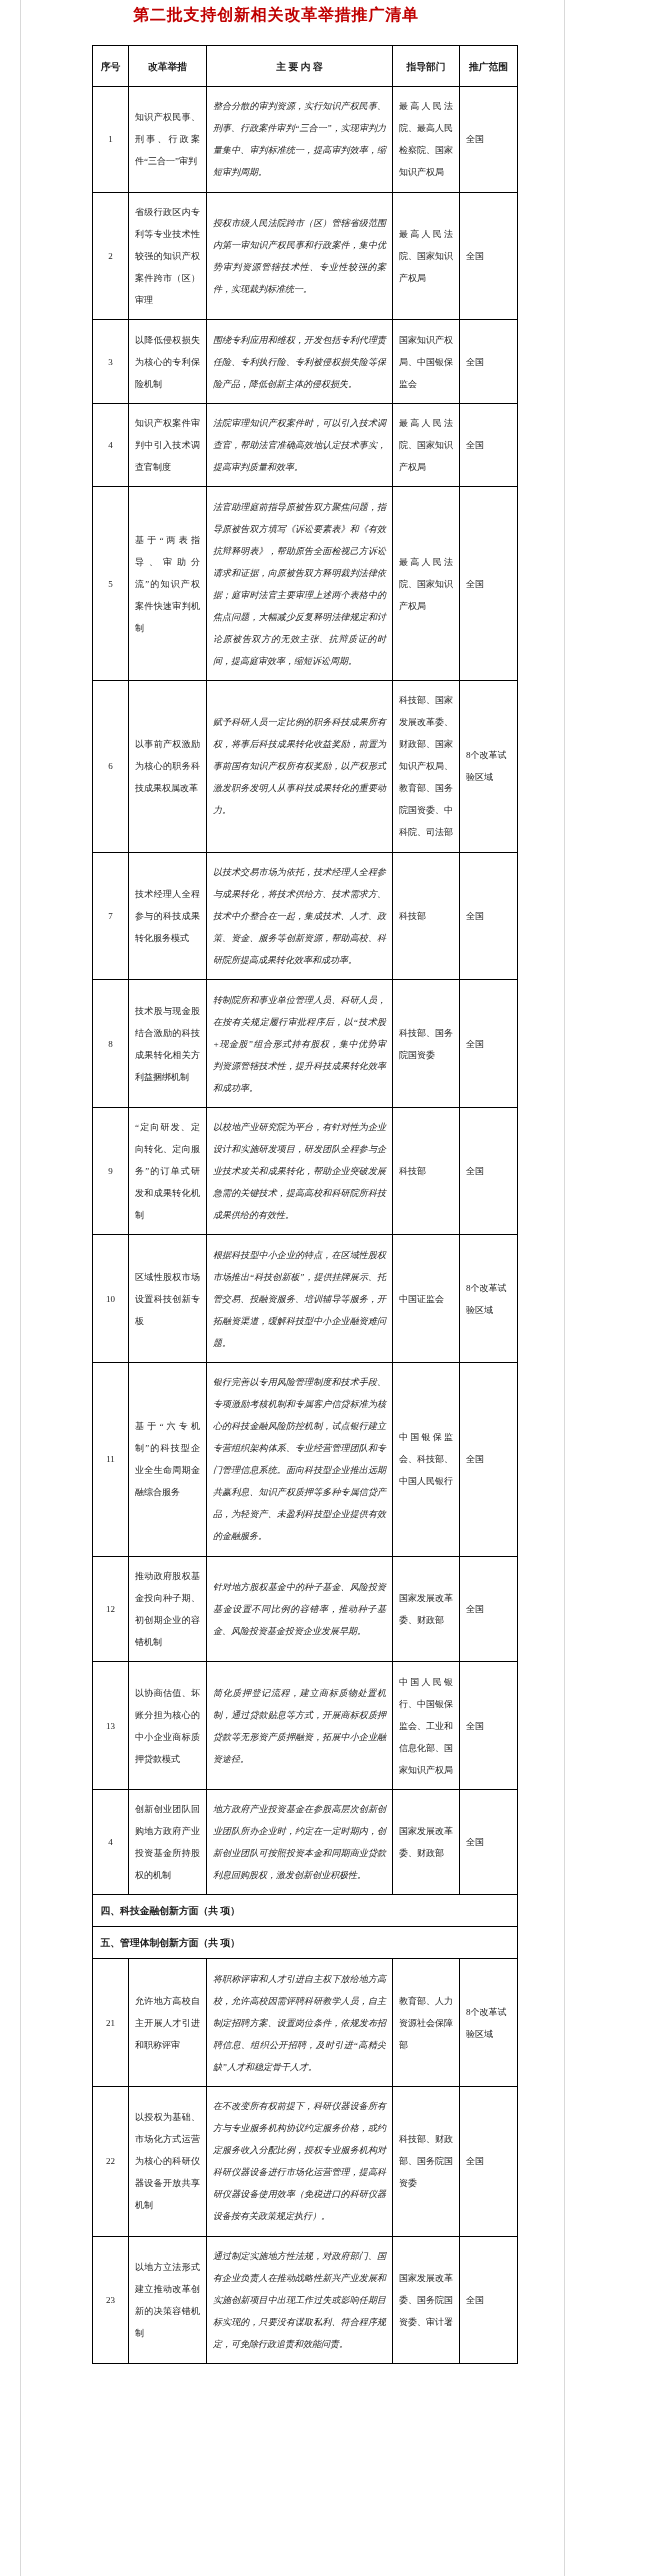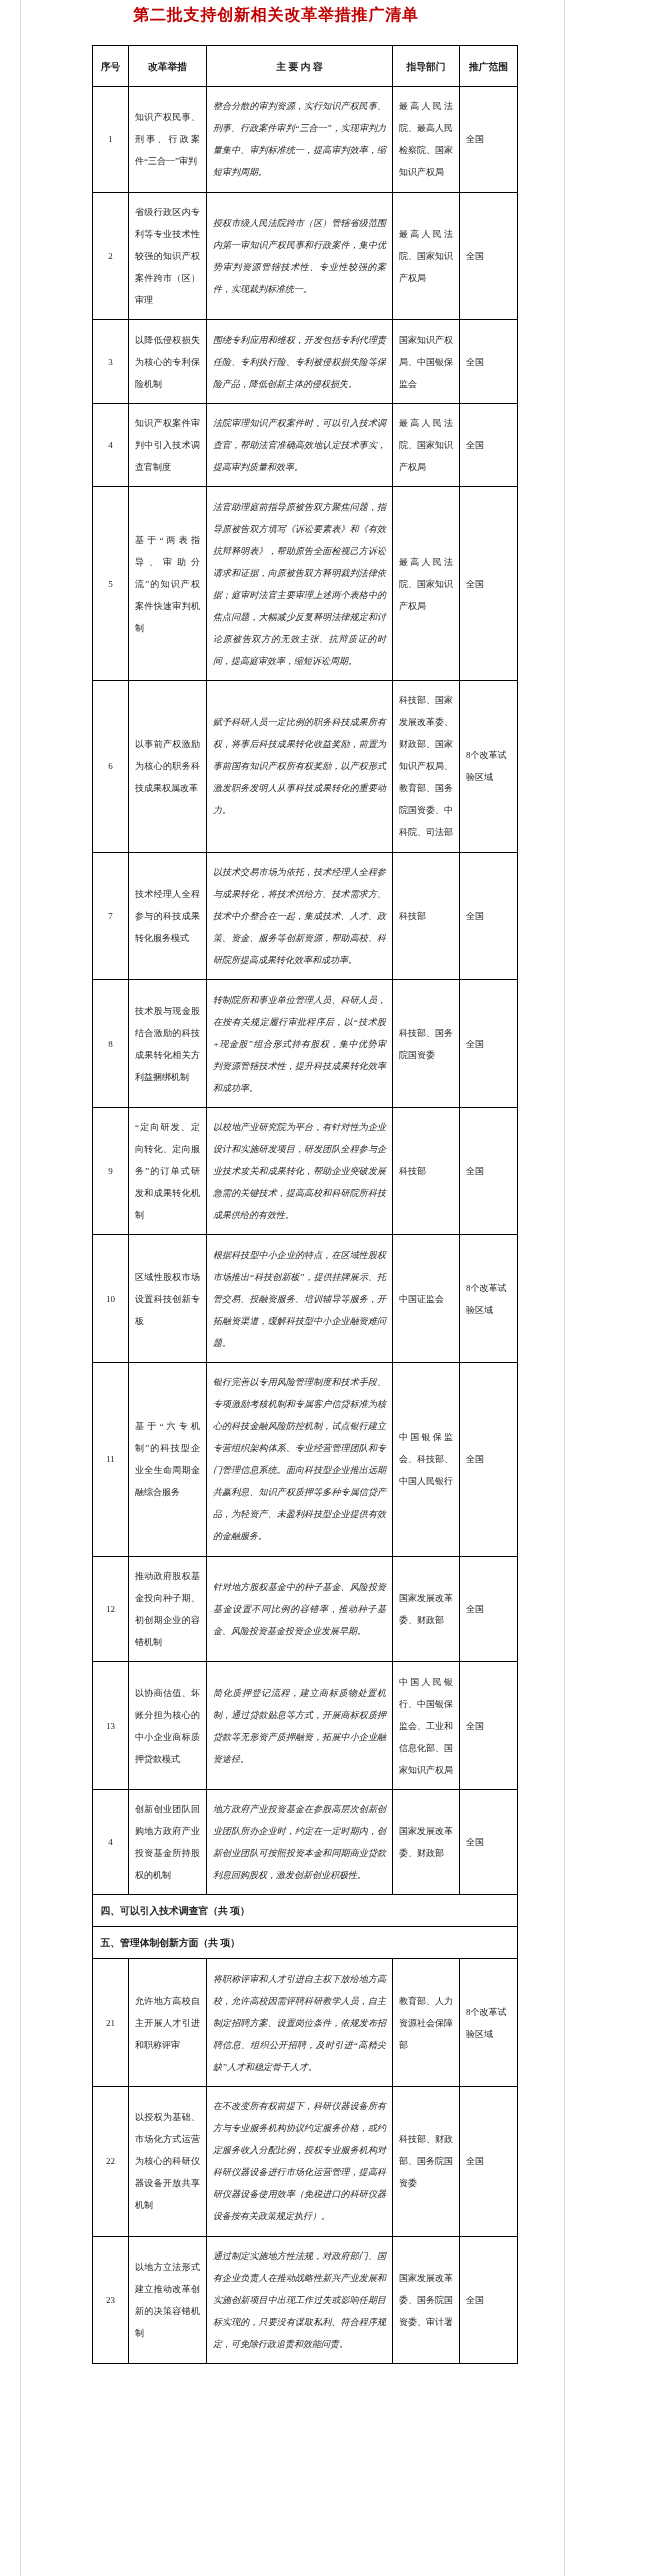--- a/index.html
+++ b/index.html
@@ -197,21 +197,21 @@
           <td class="cell-scope">全国</td>
         </tr>
         <tr>
           <td class="cell-no">4</td>
           <td class="cell-measure">创新创业团队回购地方政府产业投资基金所持股权的机制</td>
           <td class="cell-content">地方政府产业投资基金在参股高层次创新创业团队所办企业时，约定在一定时期内，创新创业团队可按照投资本金和同期商业贷款利息回购股权，激发创新创业积极性。</td>
           <td class="cell-department">国家发展改革委、财政部</td>
           <td class="cell-scope">全国</td>
         </tr>
         <tr>
-          <td colspan="5" class="section-label">四、可以引入技术调查官（共 项）</td>
+          <td colspan="5" class="section-label">四、科技金融创新方面（共 项）</td>
         </tr>
         <tr>
           <td colspan="5" class="section-label">五、管理体制创新方面（共 项）</td>
         </tr>
         <tr>
           <td class="cell-no">21</td>
           <td class="cell-measure">允许地方高校自主开展人才引进和职称评审</td>
           <td class="cell-content">将职称评审和人才引进自主权下放给地方高校，允许高校因需评聘科研教学人员，自主制定招聘方案、设置岗位条件，依规发布招聘信息、组织公开招聘，及时引进“高精尖缺”人才和稳定骨干人才。</td>
           <td class="cell-department">教育部、人力资源社会保障部</td>
           <td class="cell-scope">8个改革试验区域</td>

